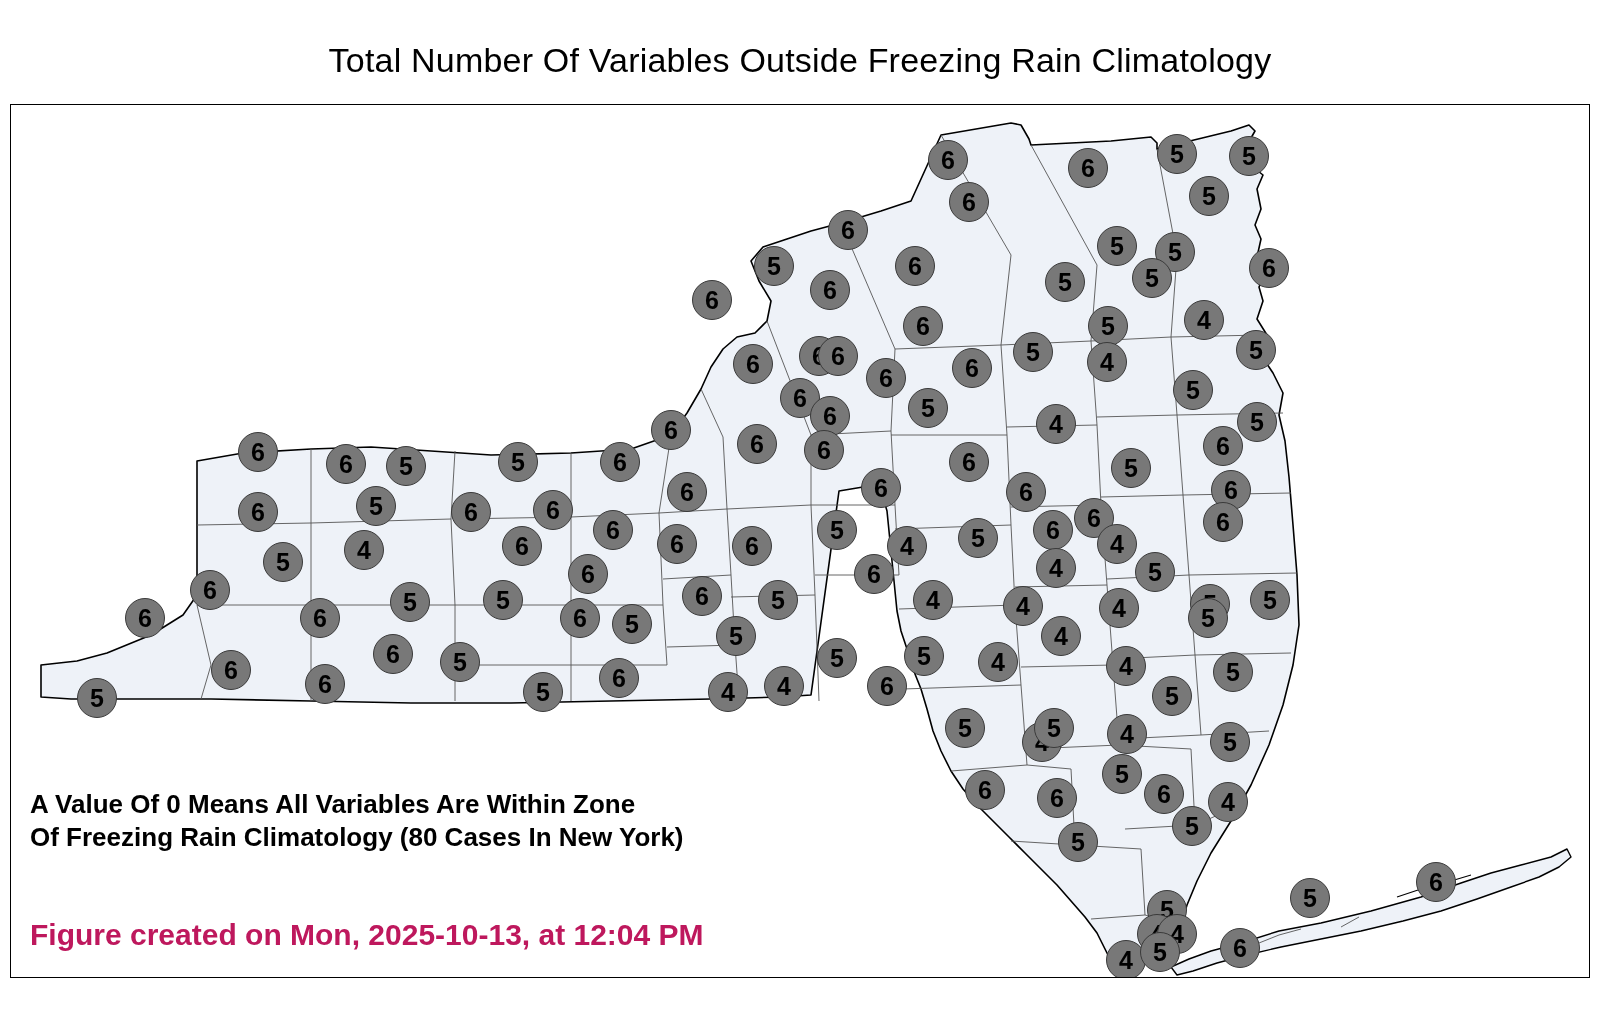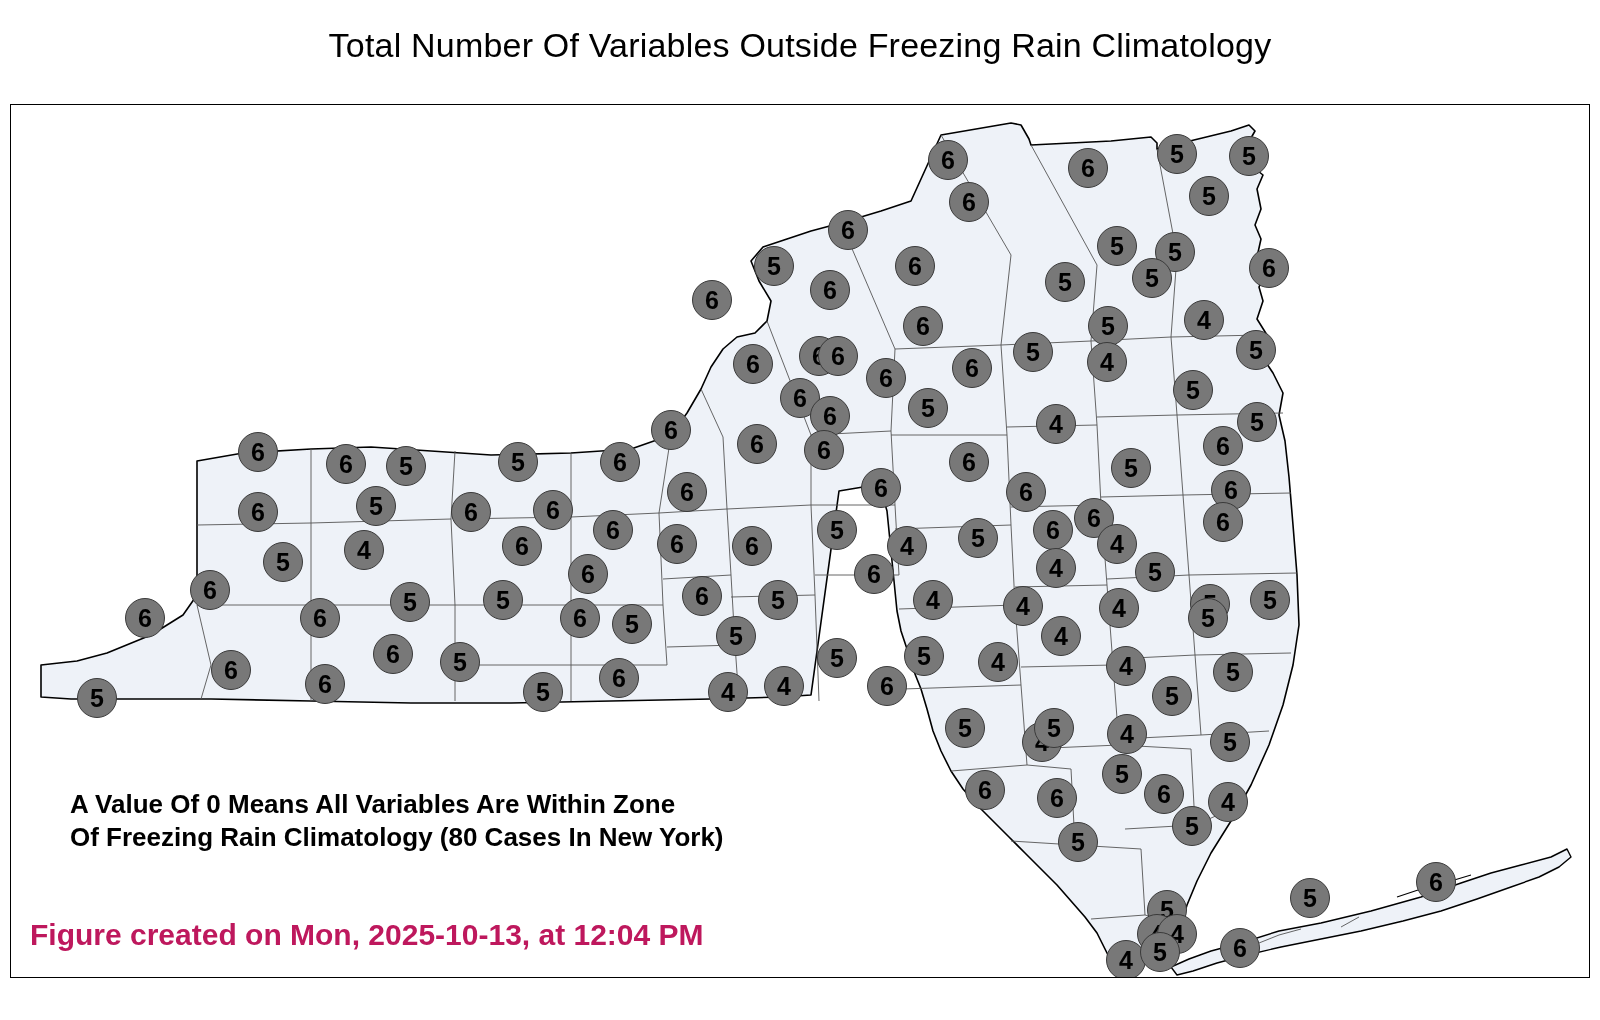--- a/index.html
+++ b/index.html
@@ -10,21 +10,21 @@
   #page {
     position: relative;
     width: 1600px;
     height: 1020px;
     background: #ffffff;
     font-family: "Liberation Sans", sans-serif;
     overflow: hidden;
   }
   #title {
     position: absolute;
-    top: 26px;
+    top: 41px;
     left: 0;
     width: 1600px;
     text-align: center;
     font-size: 34px;
     color: #000000;
     font-weight: normal;
     letter-spacing: 0.2px;
   }
   #map-frame {
     position: absolute;
@@ -59,21 +59,20 @@
   }
   #note {
     position: absolute;
     left: 30px;
     top: 788px;
     width: 1020px;
     font-size: 26px;
     font-weight: bold;
     color: #000000;
     line-height: 1.28;
-    margin-left: 40px;
   }
   #created {
     position: absolute;
     left: 30px;
     top: 918px;
     font-size: 30px;
     font-weight: bold;
     color: #be185d;
   }
   #credit {

